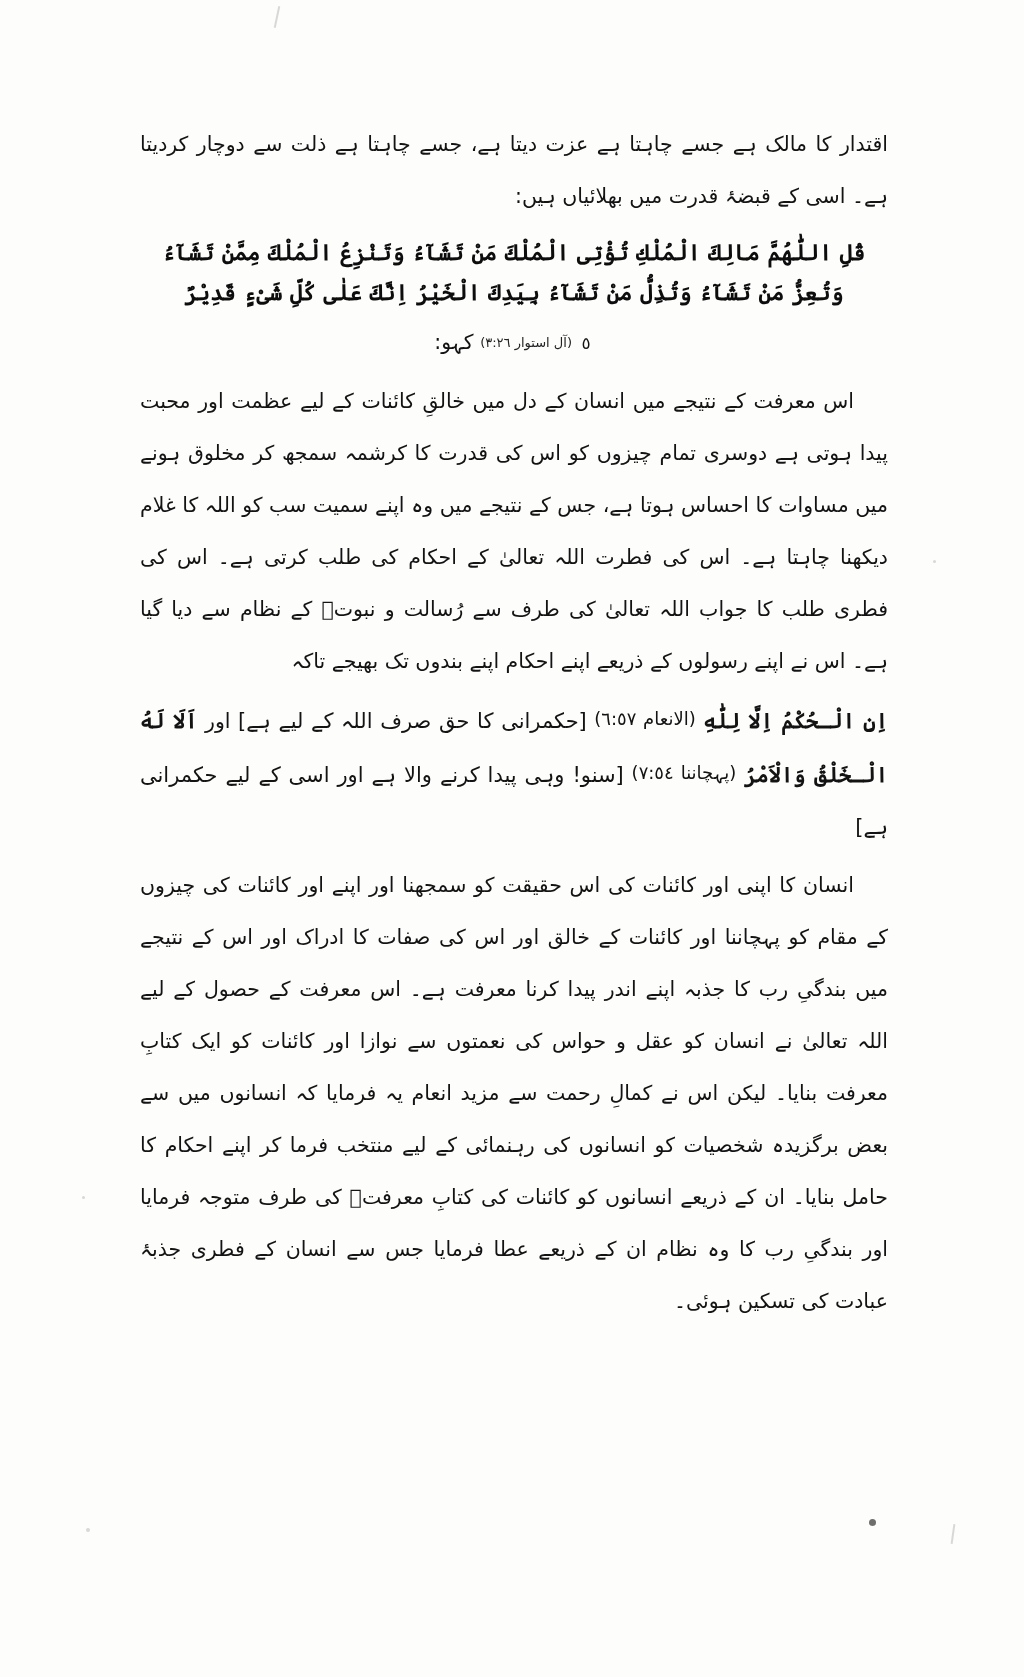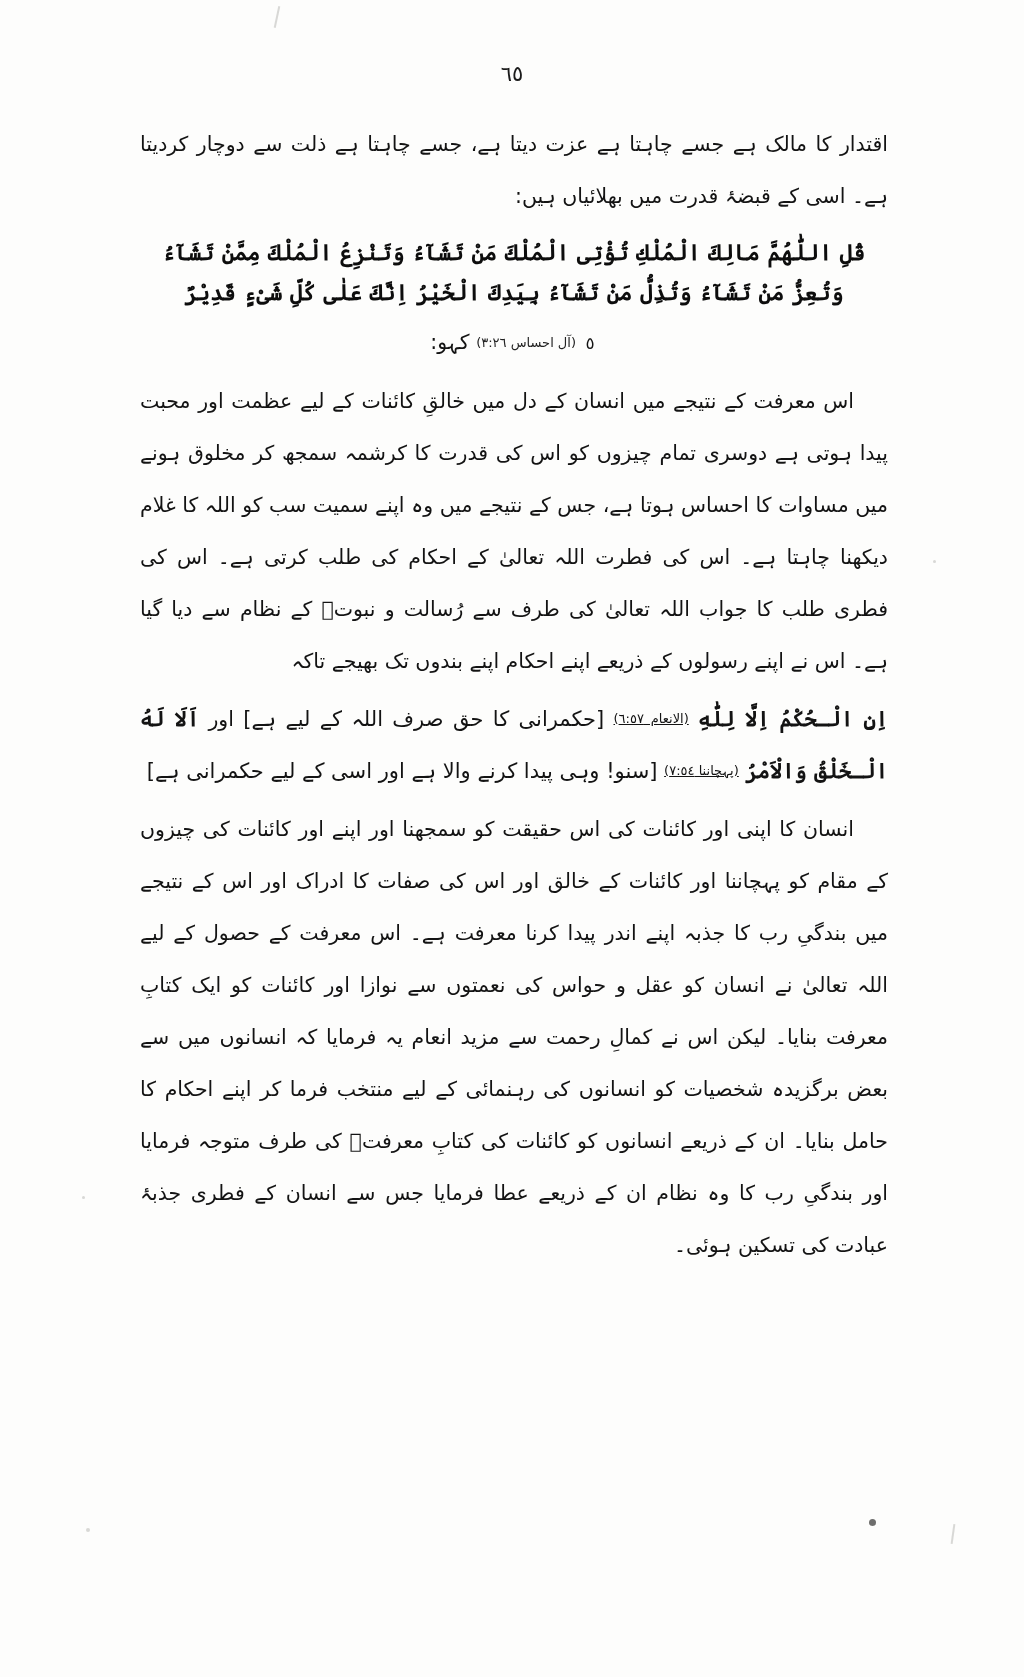--- a/index.html
+++ b/index.html
@@ -83,54 +83,52 @@
   .ayah-mark {
     font-size: 17px;
     padding: 0 3px;
   }
   .inline-ar {
     font-family: "DejaVu Serif", serif;
     font-weight: 600;
     font-size: 21px;
   }
   .small-ref {
-    font-size: 13px;
+    font-size: 18px;
     vertical-align: 3px;
-    text-decoration: underline;
   }
   .trans-brk {
     font-size: 21px;
   }
   .last-line {
     text-align: center;
   }
 </style>
 </head>
 <body>
 
 <div class="page">
 
   <div class="scan-mark mark-1"></div>
   <div class="scan-mark mark-2"></div>
   <div class="scan-mark mark-3"></div>
   <div class="scan-mark mark-4"></div>
   <div class="scan-mark mark-5"></div>
   <div class="scan-mark mark-6"></div>
 
-  <div class="page-number">٦٥</div>
 
   <div class="body-col">
 
     <p class="para">اقتدار کا مالک ہے جسے چاہتا ہے عزت دیتا ہے، جسے چاہتا ہے ذلت سے دوچار کردیتا ہے۔ اسی کے قبضۂ قدرت میں بھلائیاں ہیں:</p>
 
     <div>
       <span class="quran">قُلِ اللّٰهُمَّ مَالِكَ الْمُلْكِ تُؤْتِى الْمُلْكَ مَنْ تَشَآءُ وَتَنْزِعُ الْمُلْكَ مِمَّنْ تَشَآءُ وَتُعِزُّ مَنْ تَشَآءُ وَتُذِلُّ مَنْ تَشَآءُ بِيَدِكَ الْخَيْرُ اِنَّكَ عَلٰى كُلِّ شَىْءٍ قَدِيْرٌ</span>
       <p class="para center">
         <span class="ayah-mark">٥</span>
-        <span class="ref">(آل احساس ٣:٢٦)</span>
+        <span class="ref">(آل استوار ٣:٢٦)</span>
         <span>کہو:</span>
       </p>
     </div>
 
 
     <p class="para indent">اس معرفت کے نتیجے میں انسان کے دل میں خالقِ کائنات کے لیے عظمت اور محبت پیدا ہوتی ہے دوسری تمام چیزوں کو اس کی قدرت کا کرشمہ سمجھ کر مخلوق ہونے میں مساوات کا احساس ہوتا ہے، جس کے نتیجے میں وہ اپنے سمیت سب کو اللہ کا غلام دیکھنا چاہتا ہے۔ اس کی فطرت اللہ تعالیٰ کے احکام کی طلب کرتی ہے۔ اس کی فطری طلب کا جواب اللہ تعالیٰ کی طرف سے رُسالت و نبوتؐ کے نظام سے دیا گیا ہے۔ اس نے اپنے رسولوں کے ذریعے اپنے احکام اپنے بندوں تک بھیجے تاکہ</p>
 
     <p class="para">
       <span class="inline-ar">اِنِ الْـحُكْمُ اِلَّا لِلّٰهِ</span>
       <span class="small-ref">(الانعام ٦:٥٧)</span>

